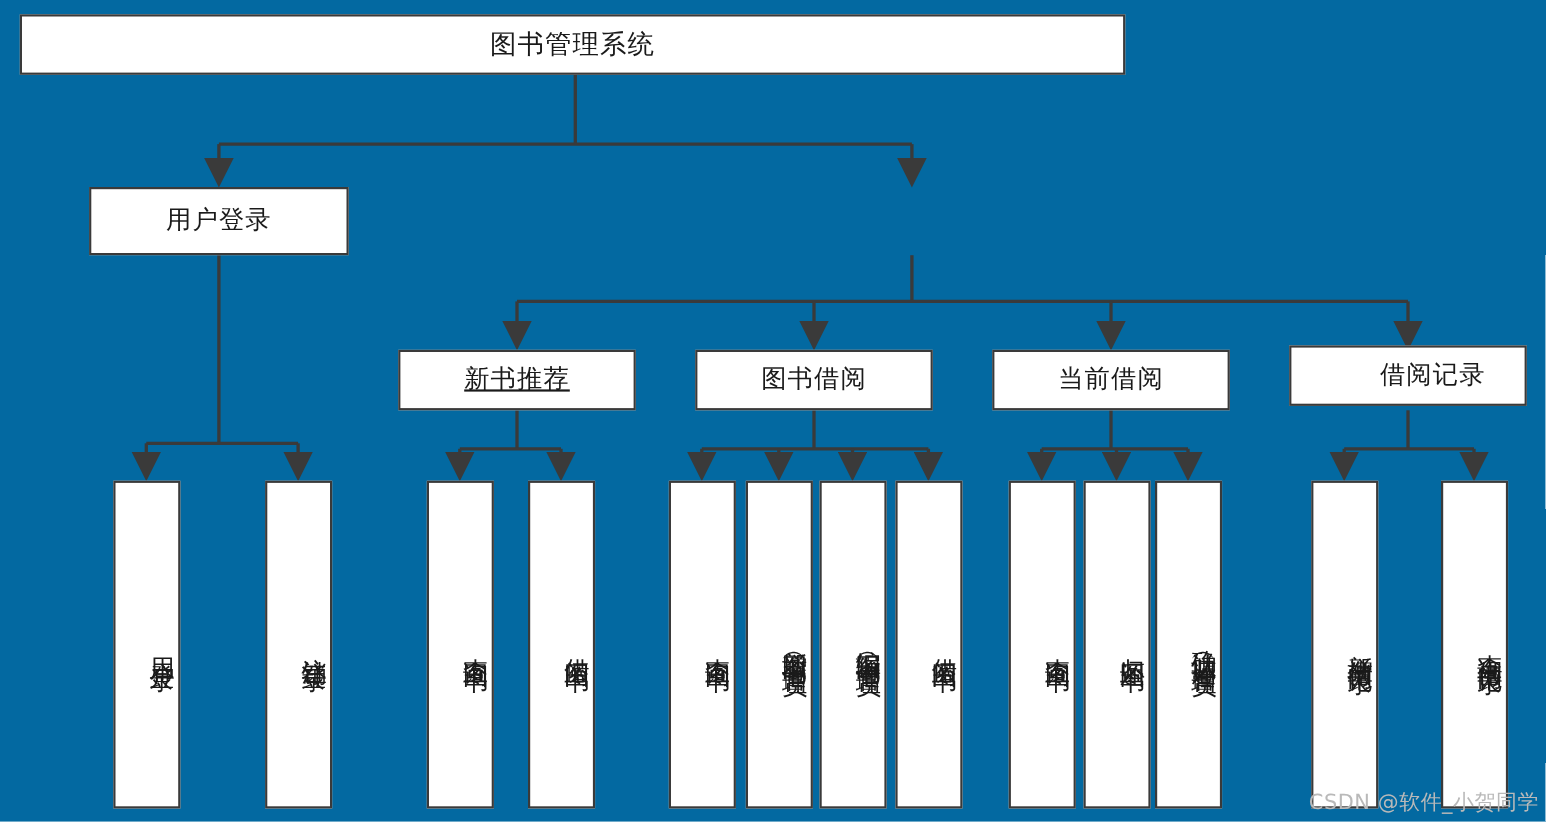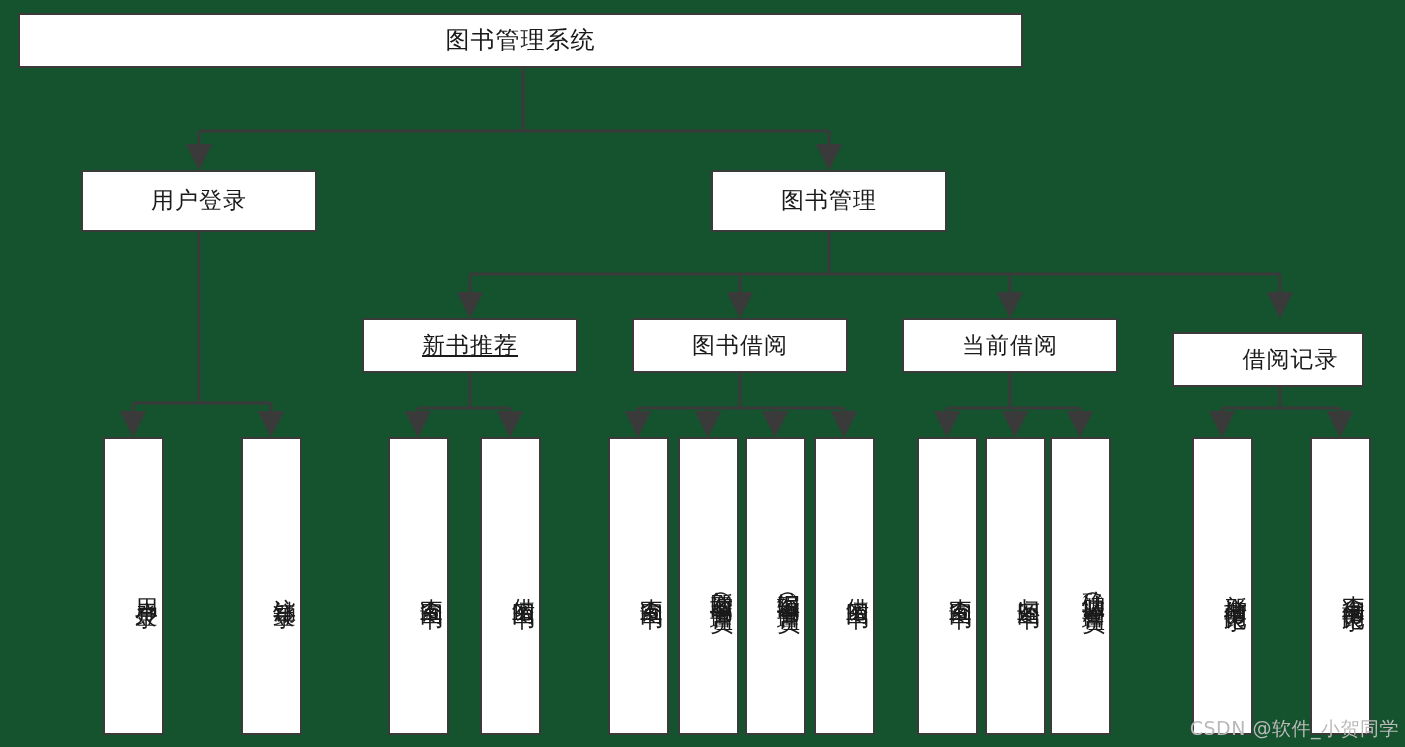--- a/index.html
+++ b/index.html
@@ -8,21 +8,21 @@
     padding: 0;
     background: #ffffff;
   }
   body {
     font-family: "DejaVu Sans", "Liberation Sans", sans-serif;
   }
   #diagram-root {
     position: relative;
     width: 1405px;
     height: 747px;
-    background: #14532d;
+    background: #0369a1;
     overflow: hidden;
   }
   #edge-layer {
     position: absolute;
     left: 0;
     top: 0;
     width: 1405px;
     height: 747px;
     pointer-events: none;
   }
@@ -127,34 +127,31 @@
     </g>
   </svg>
 
   <div class="node horiz root" style="left:18px; top:13px; width:1005px; height:55px;">
     <span class="label">图书管理系统</span>
   </div>
 
   <div class="node horiz" style="left:81px; top:170px; width:236px; height:62px;">
     <span class="label">用户登录</span>
   </div>
-  <div class="node horiz" style="left:711px; top:170px; width:236px; height:62px;">
-    <span class="label">图书管理</span>
-  </div>
 
   <div class="node horiz" style="left:362px; top:318px; width:216px; height:55px;text-decoration:underline;">
     <span class="label">新书推荐</span>
   </div>
   <div class="node horiz" style="left:632px; top:318px; width:216px; height:55px;">
     <span class="label">图书借阅</span>
   </div>
   <div class="node horiz" style="left:902px; top:318px; width:216px; height:55px;">
     <span class="label">当前借阅</span>
   </div>
-  <div class="node horiz" style="left:1172px; top:332px; width:192px; height:55px;padding-left:45px;">
+  <div class="node horiz" style="left:1172px; top:314px; width:216px; height:55px;padding-left:45px;">
     <span class="label">借阅记录</span>
   </div>
 
   <div class="node vert" style="left:103px; top:437px; width:61px; height:298px;">
     <span class="label">用户登录</span>
   </div>
   <div class="node vert" style="left:241px; top:437px; width:61px; height:298px;">
     <span class="label">注销登录</span>
   </div>
   <div class="node vert" style="left:388px; top:437px; width:61px; height:298px;">

